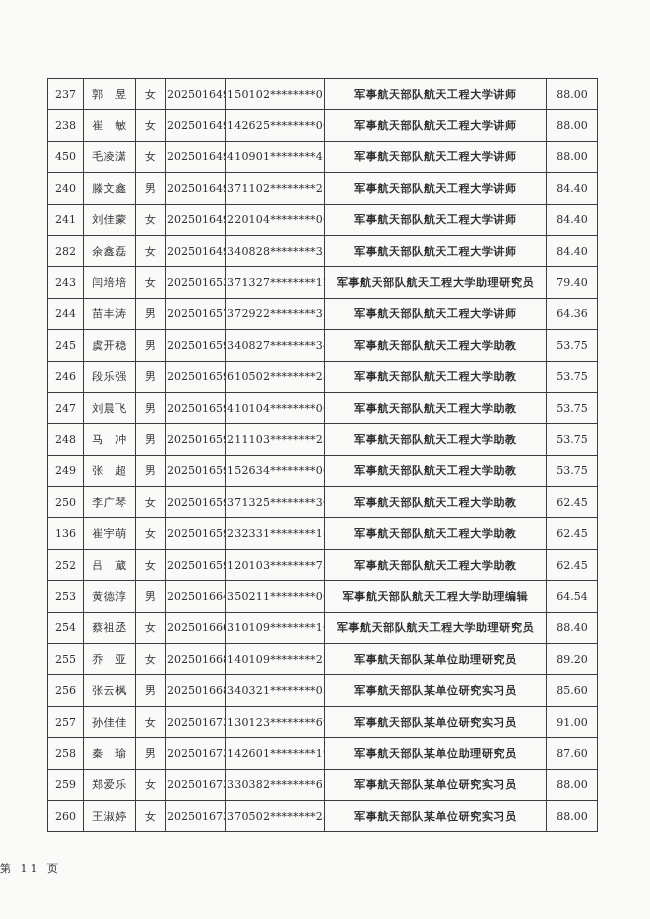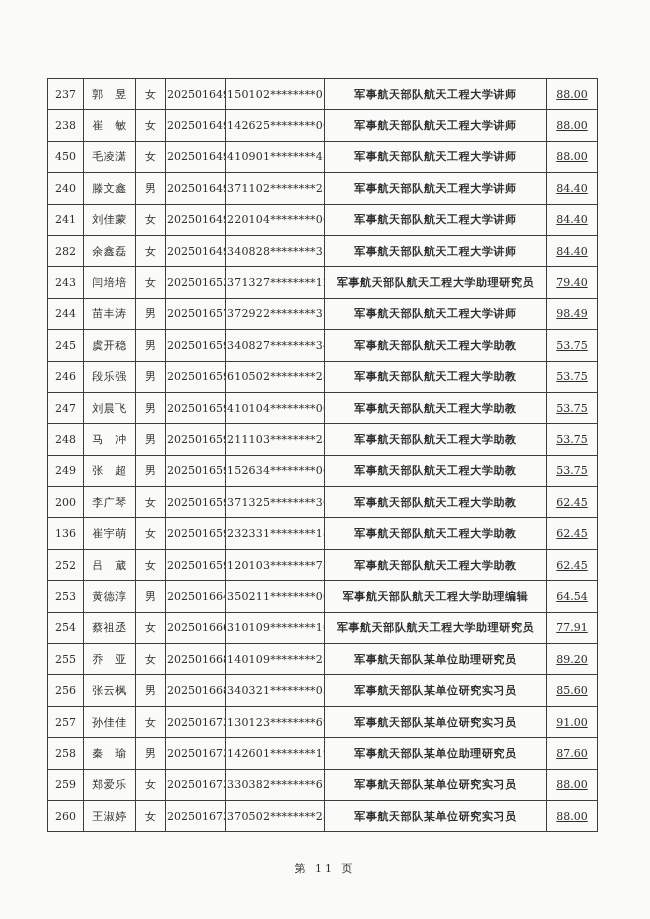--- a/index.html
+++ b/index.html
@@ -39,27 +39,26 @@
     white-space: nowrap;
     overflow: hidden;
     line-height: 1;
   }
   td.c-num    { font-size: 11px; }
   td.c-name   { font-size: 11px; letter-spacing: 0.5px; }
   td.c-gender { font-size: 11px; }
   td.c-code   { font-size: 10.5px; }
   td.c-id     { font-size: 10.5px; letter-spacing: 0.2px; }
   td.c-pos    { font-size: 10.5px; letter-spacing: 0.6px; font-weight: bold; }
-  td.c-score  { font-size: 11px; text-decoration: underline; }
+  td.c-score  { font-size: 11px; }
   .footer {
     position: absolute;
     left: 0;
     top: 861px;
     width: 650px;
-    text-align: center;
     font-size: 11px;
     letter-spacing: 3px;
     color: #2f2f2f;
   }
 </style>
 </head>
 <body>
 
 <div class="sheet">
 
@@ -137,21 +136,21 @@
           <td class="c-pos">军事航天部队航天工程大学助理研究员</td>
           <td class="c-score">79.40</td>
         </tr>
         <tr>
           <td class="c-num">244</td>
           <td class="c-name">苗丰涛</td>
           <td class="c-gender">男</td>
           <td class="c-code">2025016572</td>
           <td class="c-id">372922********373X</td>
           <td class="c-pos">军事航天部队航天工程大学讲师</td>
-          <td class="c-score">98.49</td>
+          <td class="c-score">64.36</td>
         </tr>
         <tr>
           <td class="c-num">245</td>
           <td class="c-name">虞开稳</td>
           <td class="c-gender">男</td>
           <td class="c-code">2025016591</td>
           <td class="c-id">340827********3410</td>
           <td class="c-pos">军事航天部队航天工程大学助教</td>
           <td class="c-score">53.75</td>
         </tr>
@@ -185,21 +184,21 @@
         <tr>
           <td class="c-num">249</td>
           <td class="c-name">张　超</td>
           <td class="c-gender">男</td>
           <td class="c-code">2025016591</td>
           <td class="c-id">152634********0019</td>
           <td class="c-pos">军事航天部队航天工程大学助教</td>
           <td class="c-score">53.75</td>
         </tr>
         <tr>
-          <td class="c-num">200</td>
+          <td class="c-num">250</td>
           <td class="c-name">李广琴</td>
           <td class="c-gender">女</td>
           <td class="c-code">2025016592</td>
           <td class="c-id">371325********3067</td>
           <td class="c-pos">军事航天部队航天工程大学助教</td>
           <td class="c-score">62.45</td>
         </tr>
         <tr>
           <td class="c-num">136</td>
           <td class="c-name">崔宇萌</td>
@@ -227,21 +226,21 @@
           <td class="c-pos">军事航天部队航天工程大学助理编辑</td>
           <td class="c-score">64.54</td>
         </tr>
         <tr>
           <td class="c-num">254</td>
           <td class="c-name">蔡祖丞</td>
           <td class="c-gender">女</td>
           <td class="c-code">2025016660</td>
           <td class="c-id">310109********1021</td>
           <td class="c-pos">军事航天部队航天工程大学助理研究员</td>
-          <td class="c-score">77.91</td>
+          <td class="c-score">88.40</td>
         </tr>
         <tr>
           <td class="c-num">255</td>
           <td class="c-name">乔　亚</td>
           <td class="c-gender">女</td>
           <td class="c-code">2025016687</td>
           <td class="c-id">140109********2524</td>
           <td class="c-pos">军事航天部队某单位助理研究员</td>
           <td class="c-score">89.20</td>
         </tr>

